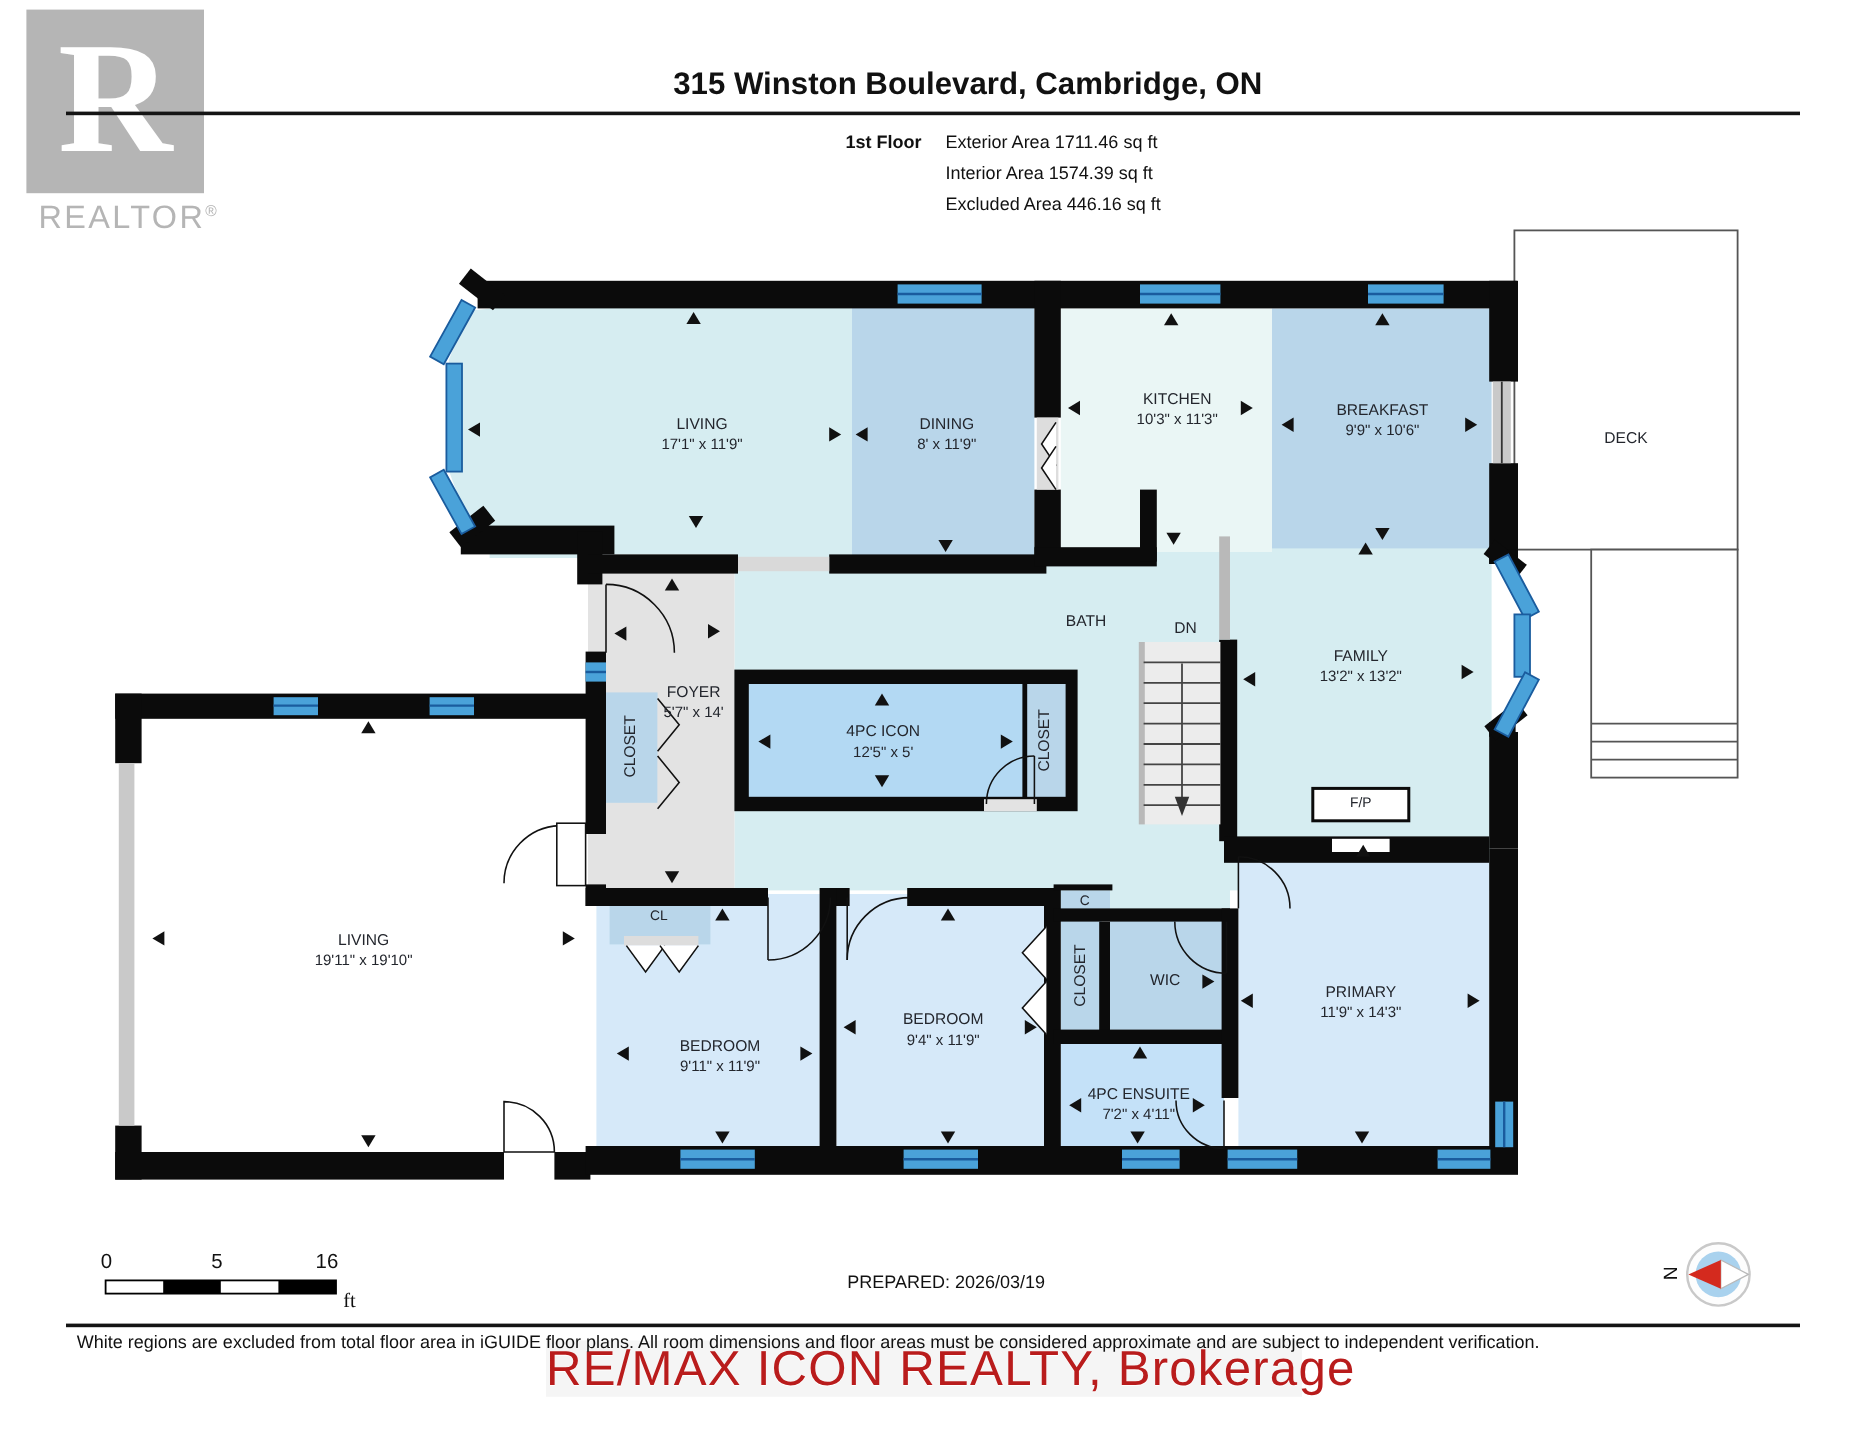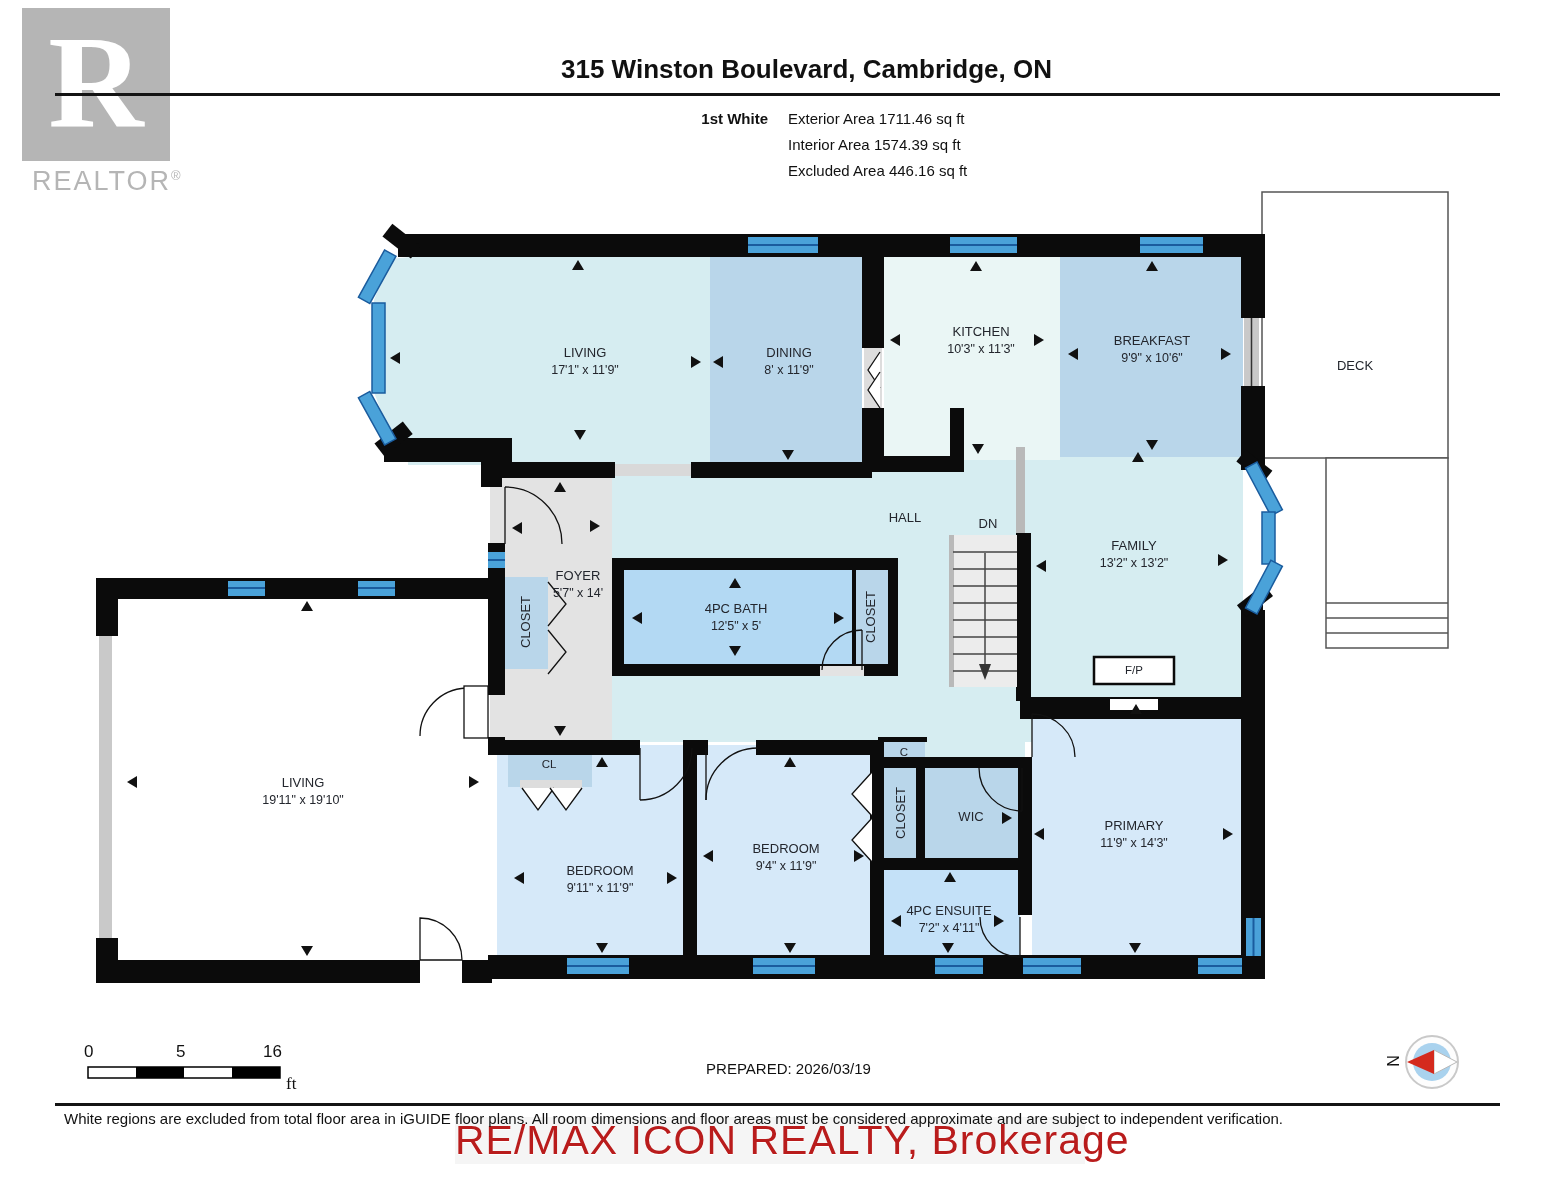--- a/index.html
+++ b/index.html
@@ -40,21 +40,21 @@
 </style>
 </head>
 <body>
 
 <div class="logo-box">
   <div class="logo-r">R</div>
 </div>
 <div class="logo-word"><span>REALTOR</span><span class="reg">®</span></div>
 <div class="page-title">315 Winston Boulevard, Cambridge, ON</div>
 <div class="header-line"></div>
-<div class="floor-label">1st White</div>
+<div class="floor-label">1st Floor</div>
 <div class="area-line" style="top:110px">Exterior Area 1711.46 sq ft</div>
 <div class="area-line" style="top:136px">Interior Area 1574.39 sq ft</div>
 <div class="area-line" style="top:162px">Excluded Area 446.16 sq ft</div>
 
 <svg id="plan-svg" width="1553" height="1200" viewBox="0 0 1553 1200">
 
   <g fill="#ffffff" stroke="#555555" stroke-width="1.5">
     <rect x="1262" y="192" width="186" height="266"></rect>
     <rect x="1326" y="458" width="122" height="190"></rect>
     <line x1="1326" y1="603" x2="1448" y2="603"></line>
@@ -265,28 +265,28 @@
   <div>DECK</div>
 </div>
 <div class="lbl" style="left:578px;top:585px">
   <div>FOYER</div>
   <div class="dims">5'7" x 14'</div>
 </div>
 <div class="lbl vert" style="left:526px;top:622px">
   <div>CLOSET</div>
 </div>
 <div class="lbl" style="left:736px;top:618px">
-  <div>4PC BATH</div>
+  <div>4PC ICON</div>
   <div class="dims">12'5" x 5'</div>
 </div>
 <div class="lbl vert" style="left:871px;top:617px">
   <div>CLOSET</div>
 </div>
 <div class="lbl" style="left:905px;top:518px">
-  <div>HALL</div>
+  <div>BATH</div>
 </div>
 <div class="lbl" style="left:988px;top:524px">
   <div>DN</div>
 </div>
 <div class="lbl" style="left:1134px;top:555px">
   <div>FAMILY</div>
   <div class="dims">13'2" x 13'2"</div>
 </div>
 <div class="lbl small" style="left:1134px;top:670px">
   <div>F/P</div>

